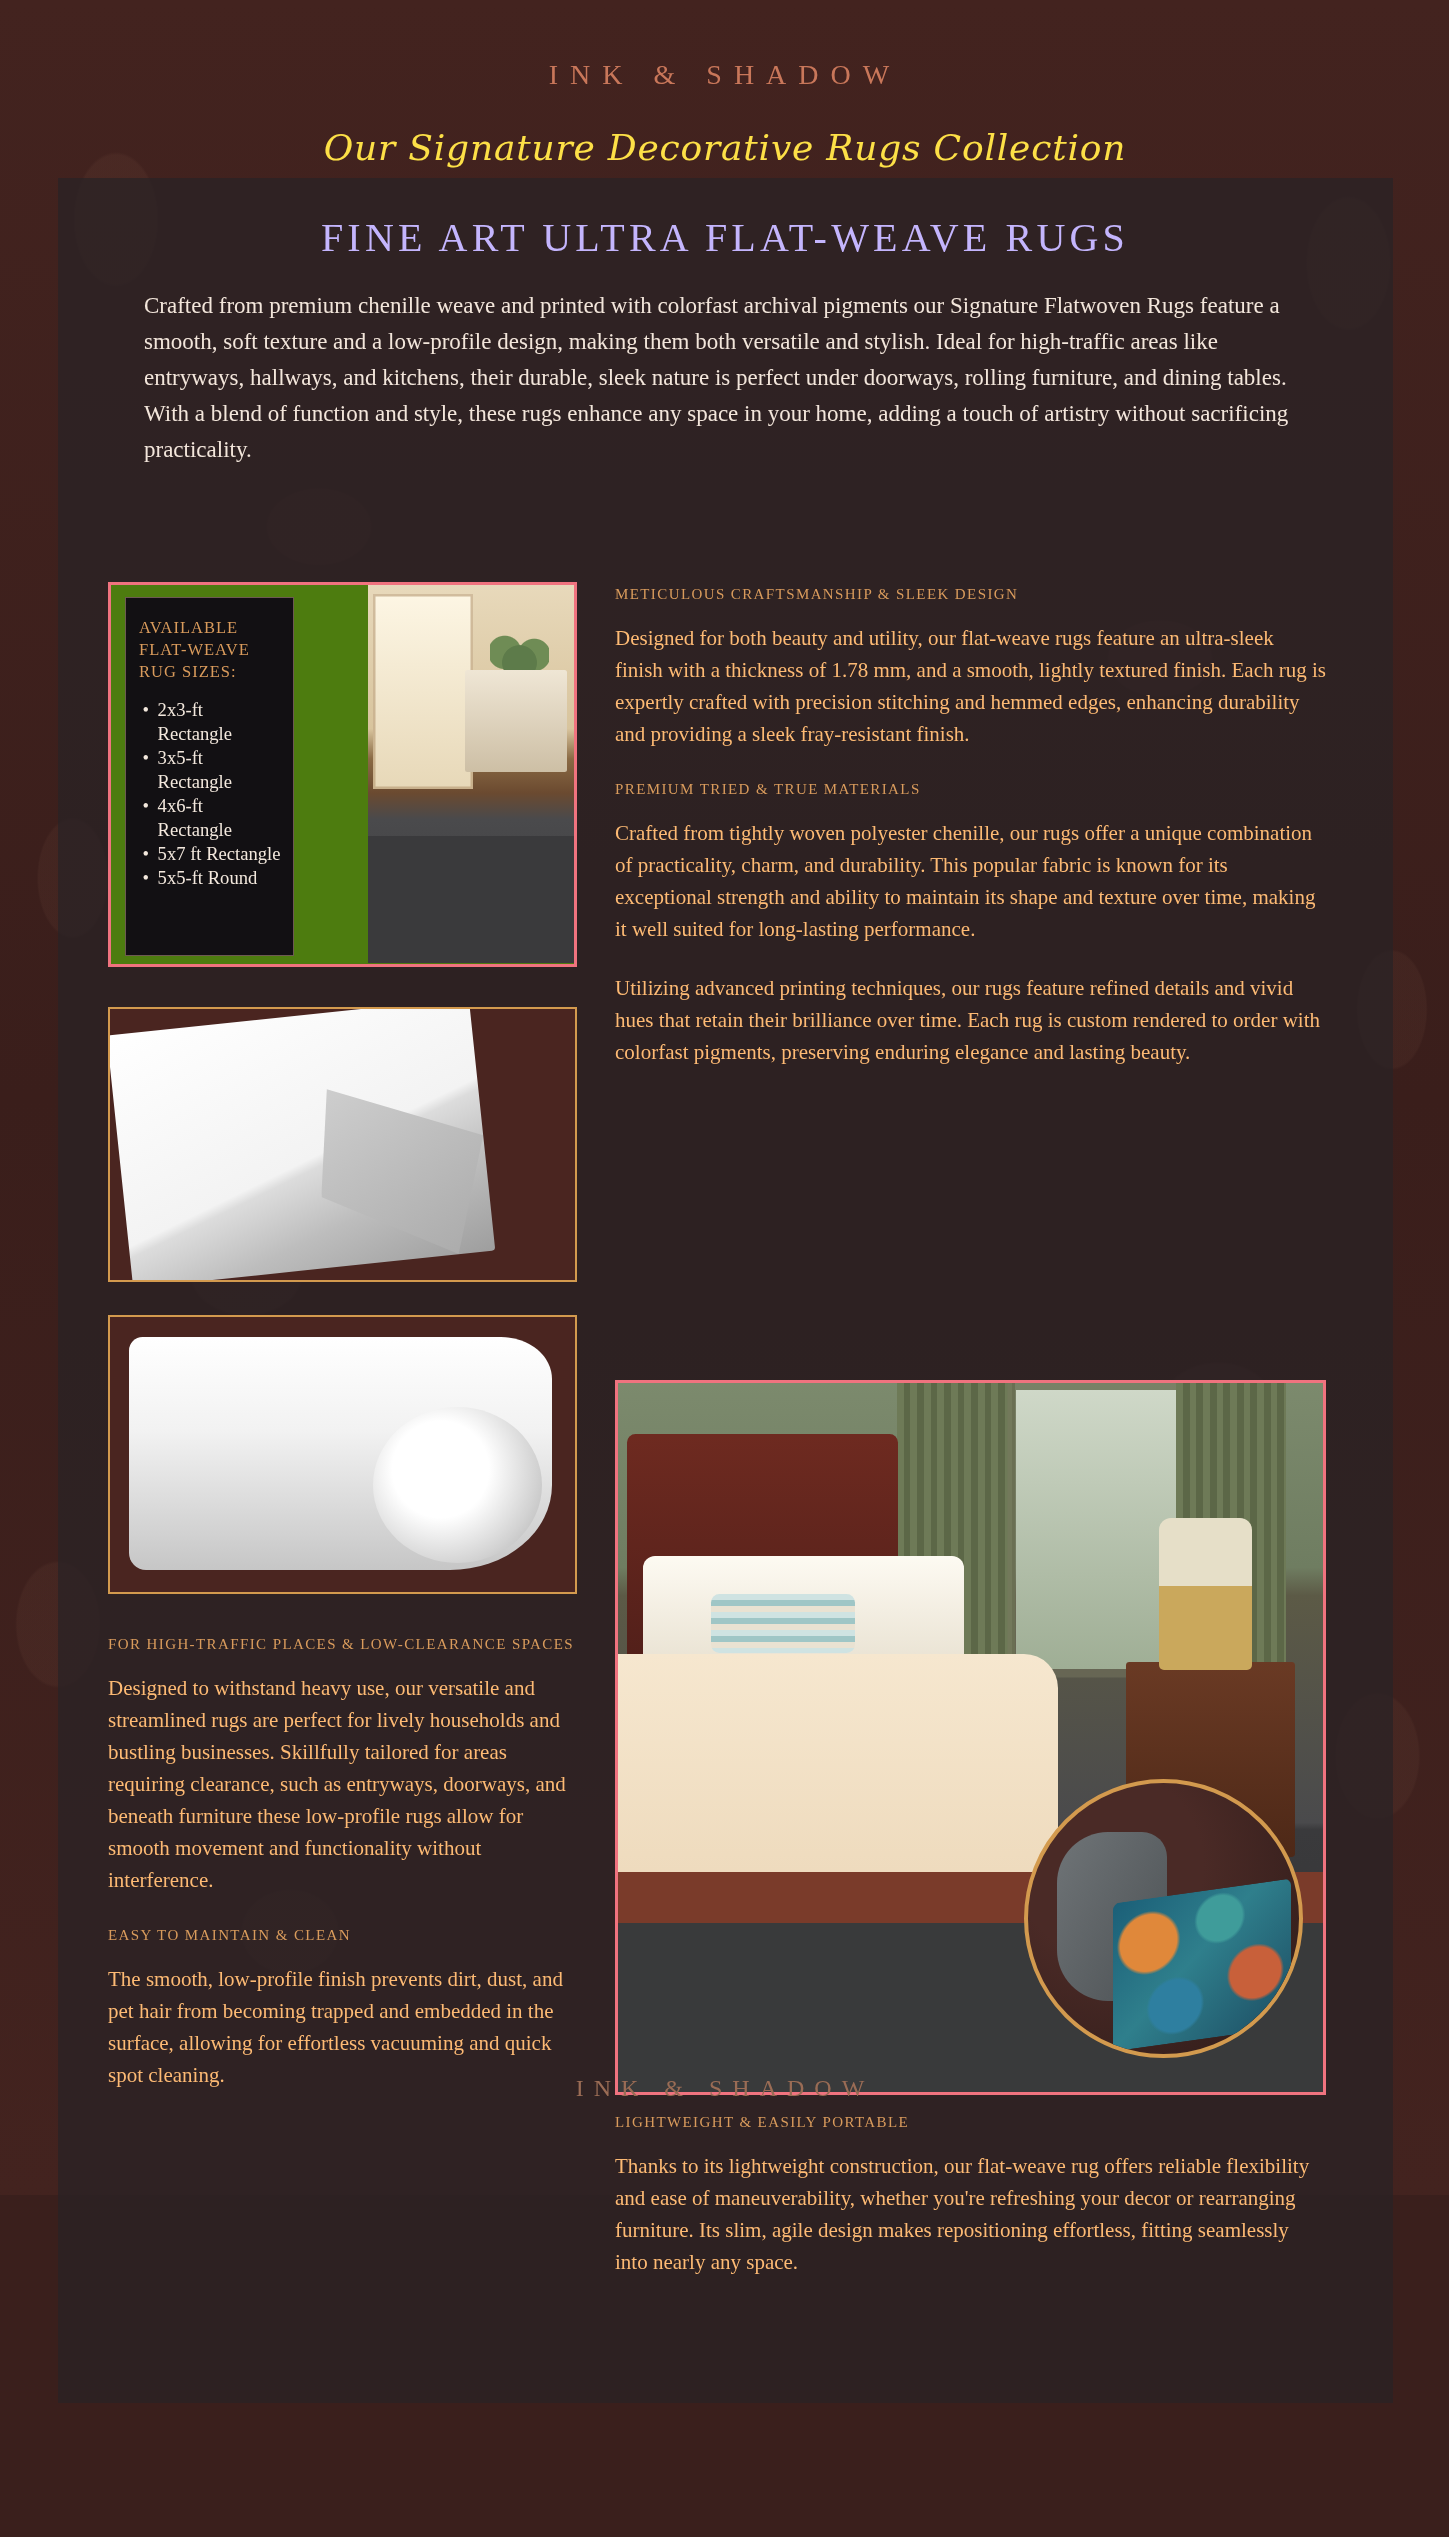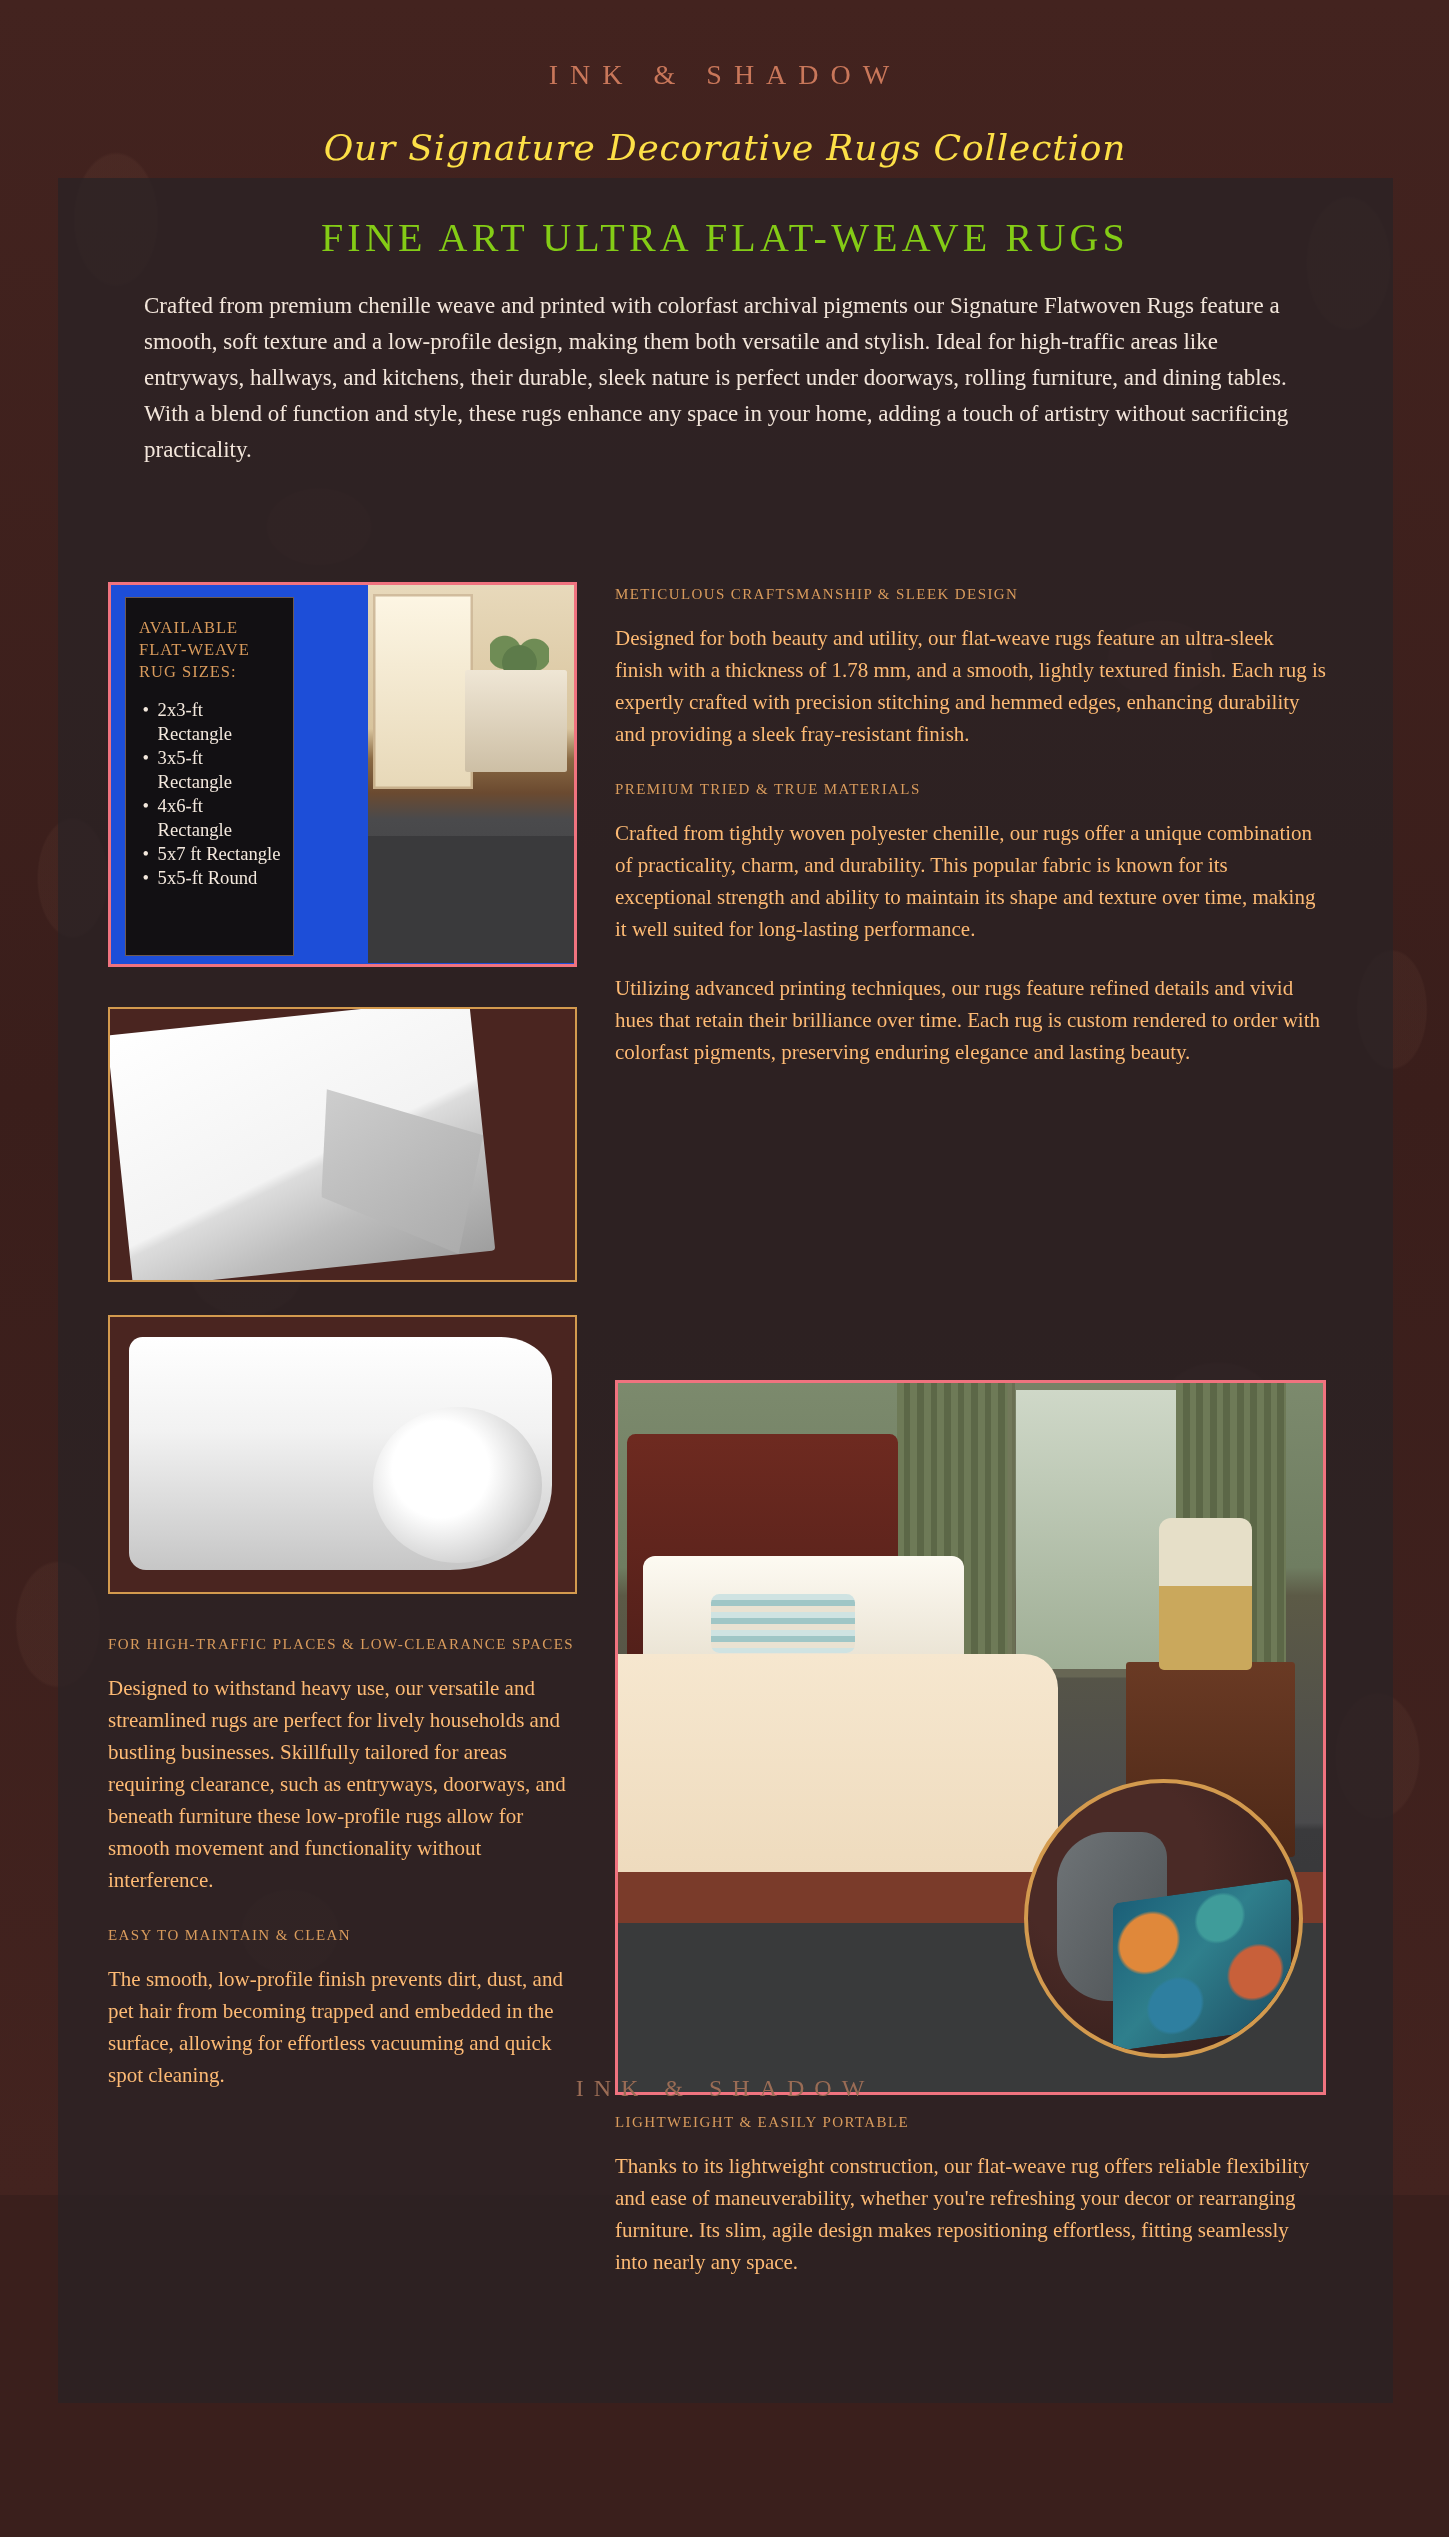--- a/index.html
+++ b/index.html
@@ -74,21 +74,21 @@
   }
 
   .main-title {
     position: absolute;
     top: 214px;
     left: 0; right: 0;
     text-align: center;
     font-family: "Liberation Serif", serif;
     font-size: 40px;
     letter-spacing: 4.2px;
-    color: #84cc16;
+    color: #c4b5fd;
   }
 
   .intro {
     position: absolute;
     top: 288px;
     left: 144px;
     width: 1176px;
     text-align: left;
     font-size: 23px;
     line-height: 36px;
@@ -131,21 +131,21 @@
     position: absolute;
   }
   .frame-gold {
     border: 2.5px solid #d39a4e;
     position: absolute;
   }
 
   
   #sizes-card {
     top: 582px; left: 108px; width: 469px; height: 385px;
-    background: #1d4ed8;
+    background: #4d7c0f;
     overflow: hidden;
   }
   .entry-photo {
     position: absolute;
     right: 0; top: 0; width: 206px; height: 378px;
     background:
       linear-gradient(180deg, #e8d9bb 0%, #d8c49d 38%, #8a6a44 46%, #6b4a30 55%, #4a4a4c 62%, #3c3c3e 100%);
     overflow: hidden;
   }
   .entry-photo::before {

